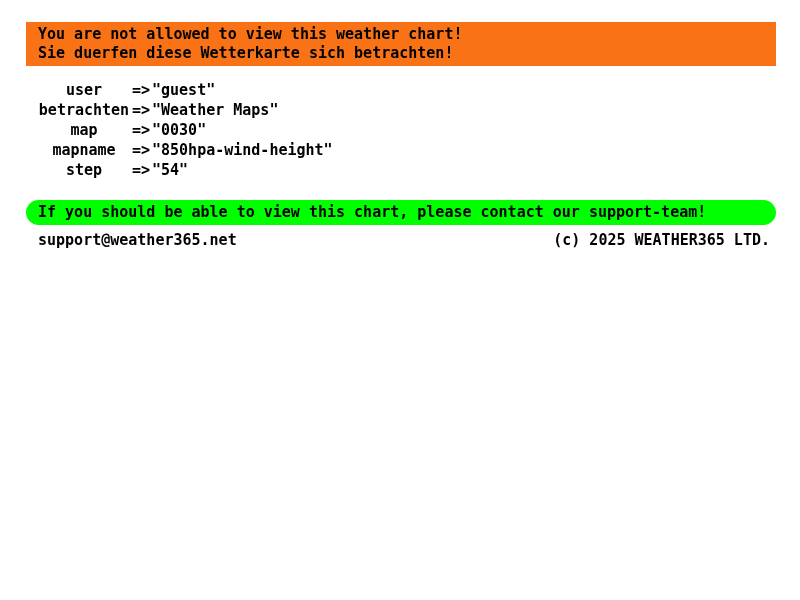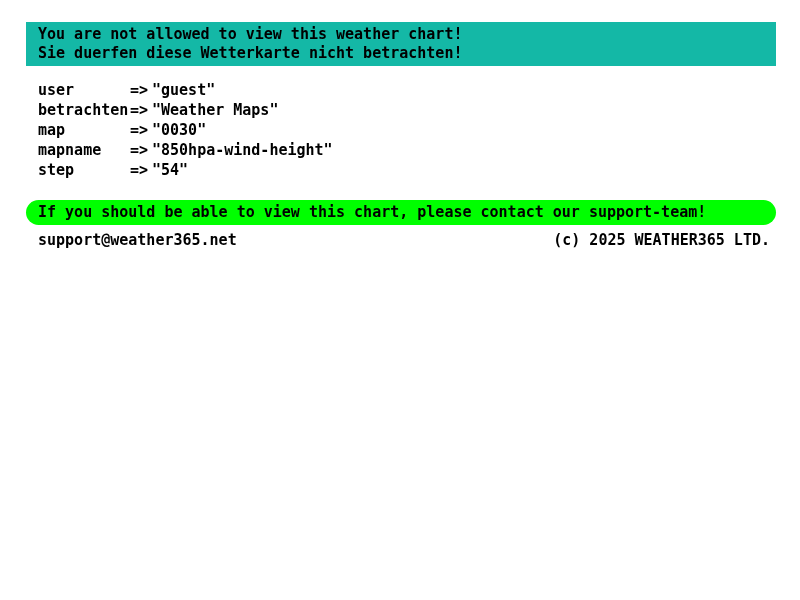--- a/index.html
+++ b/index.html
@@ -23,20 +23,21 @@
     padding: 3px 0 3px 12px;
     line-height: 19px;
     color: #000000;
     white-space: nowrap;
     overflow: hidden;
   }
   .banner-error { margin-top: 22px; }
   .banner-support { margin-top: 20px; border-radius: 22px; }
   .kv-list {
     margin: 14px 0 0 38px;
+    text-align: center;
   }
   .kv-row {
     display: flex;
     height: 20px;
     line-height: 20px;
     white-space: pre;
   }
   .kv-key   { width: 92px; }
   .kv-arrow { width: 22px; }
   .kv-value { }
@@ -47,23 +48,23 @@
     justify-content: space-between;
     line-height: 17px;
     white-space: nowrap;
   }
 </style>
 </head>
 <body>
 
 <div class="page">
 
-  <div class="banner banner-error" style="background-color: #14b8a6; padding-left: 12px;">
+  <div class="banner banner-error" style="background-color: #f97316; padding-left: 12px;">
     <div>You are not allowed to view this weather chart!</div>
-    <div>Sie duerfen diese Wetterkarte nicht betrachten!</div>
+    <div>Sie duerfen diese Wetterkarte sich betrachten!</div>
   </div>
 
   <div class="kv-list">
     <div class="kv-row">
       <span class="kv-key">user</span>
       <span class="kv-arrow">=&gt;</span>
       <span class="kv-value">"guest"</span>
     </div>
     <div class="kv-row">
       <span class="kv-key">betrachten</span>

